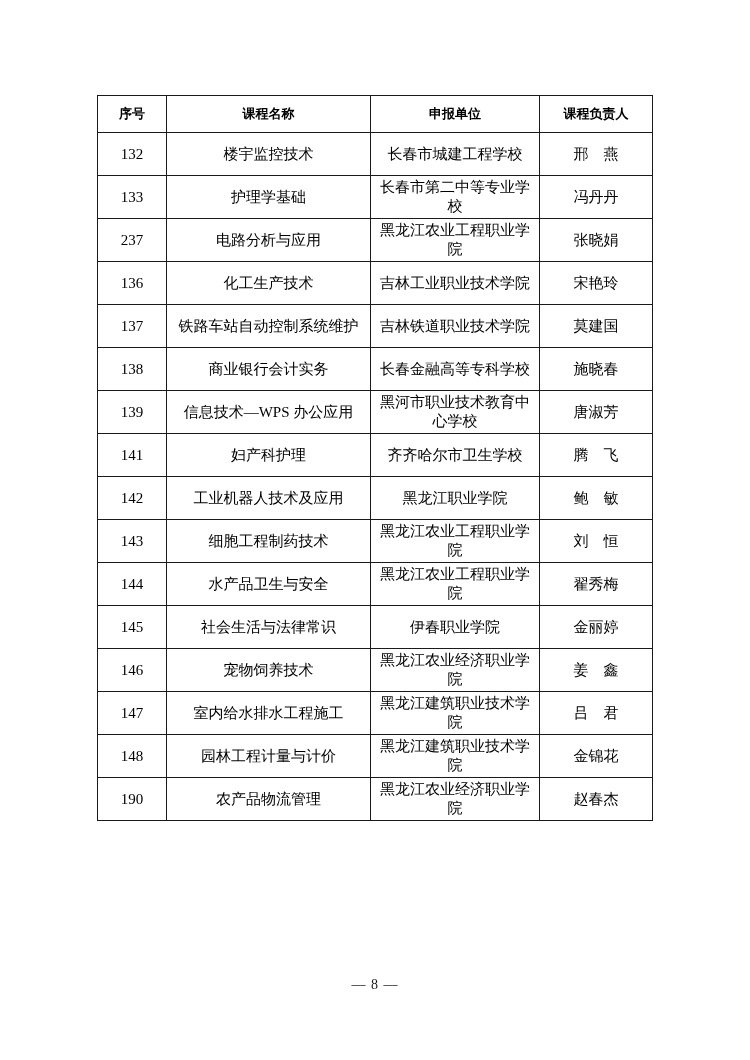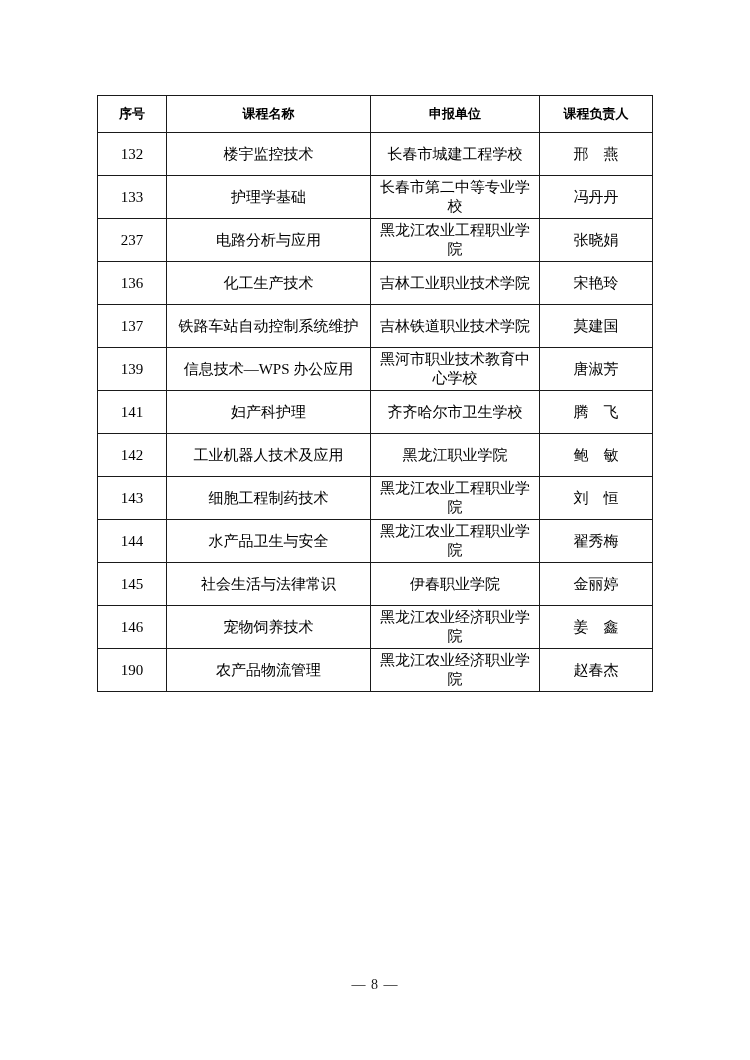--- a/index.html
+++ b/index.html
@@ -109,20 +109,26 @@
           <td>吉林工业职业技术学院</td>
           <td>宋艳玲</td>
         </tr>
         <tr>
           <td>137</td>
           <td>铁路车站自动控制系统维护</td>
           <td>吉林铁道职业技术学院</td>
           <td>莫建国</td>
         </tr>
         <tr>
+          <td>138</td>
+          <td>商业银行会计实务</td>
+          <td>长春金融高等专科学校</td>
+          <td>施晓春</td>
+        </tr>
+        <tr>
           <td>139</td>
           <td>信息技术—WPS 办公应用</td>
           <td>黑河市职业技术教育中心学校</td>
           <td>唐淑芳</td>
         </tr>
         <tr>
           <td>141</td>
           <td>妇产科护理</td>
           <td>齐齐哈尔市卫生学校</td>
           <td>腾　飞</td>
@@ -151,20 +157,32 @@
           <td>伊春职业学院</td>
           <td>金丽婷</td>
         </tr>
         <tr>
           <td>146</td>
           <td>宠物饲养技术</td>
           <td>黑龙江农业经济职业学院</td>
           <td>姜　鑫</td>
         </tr>
         <tr>
+          <td>147</td>
+          <td>室内给水排水工程施工</td>
+          <td>黑龙江建筑职业技术学院</td>
+          <td>吕　君</td>
+        </tr>
+        <tr>
+          <td>148</td>
+          <td>园林工程计量与计价</td>
+          <td>黑龙江建筑职业技术学院</td>
+          <td>金锦花</td>
+        </tr>
+        <tr>
           <td>190</td>
           <td>农产品物流管理</td>
           <td>黑龙江农业经济职业学院</td>
           <td>赵春杰</td>
         </tr>
       </tbody>
   </table>
 
   <div class="page-footer">— 8 —</div>
 

